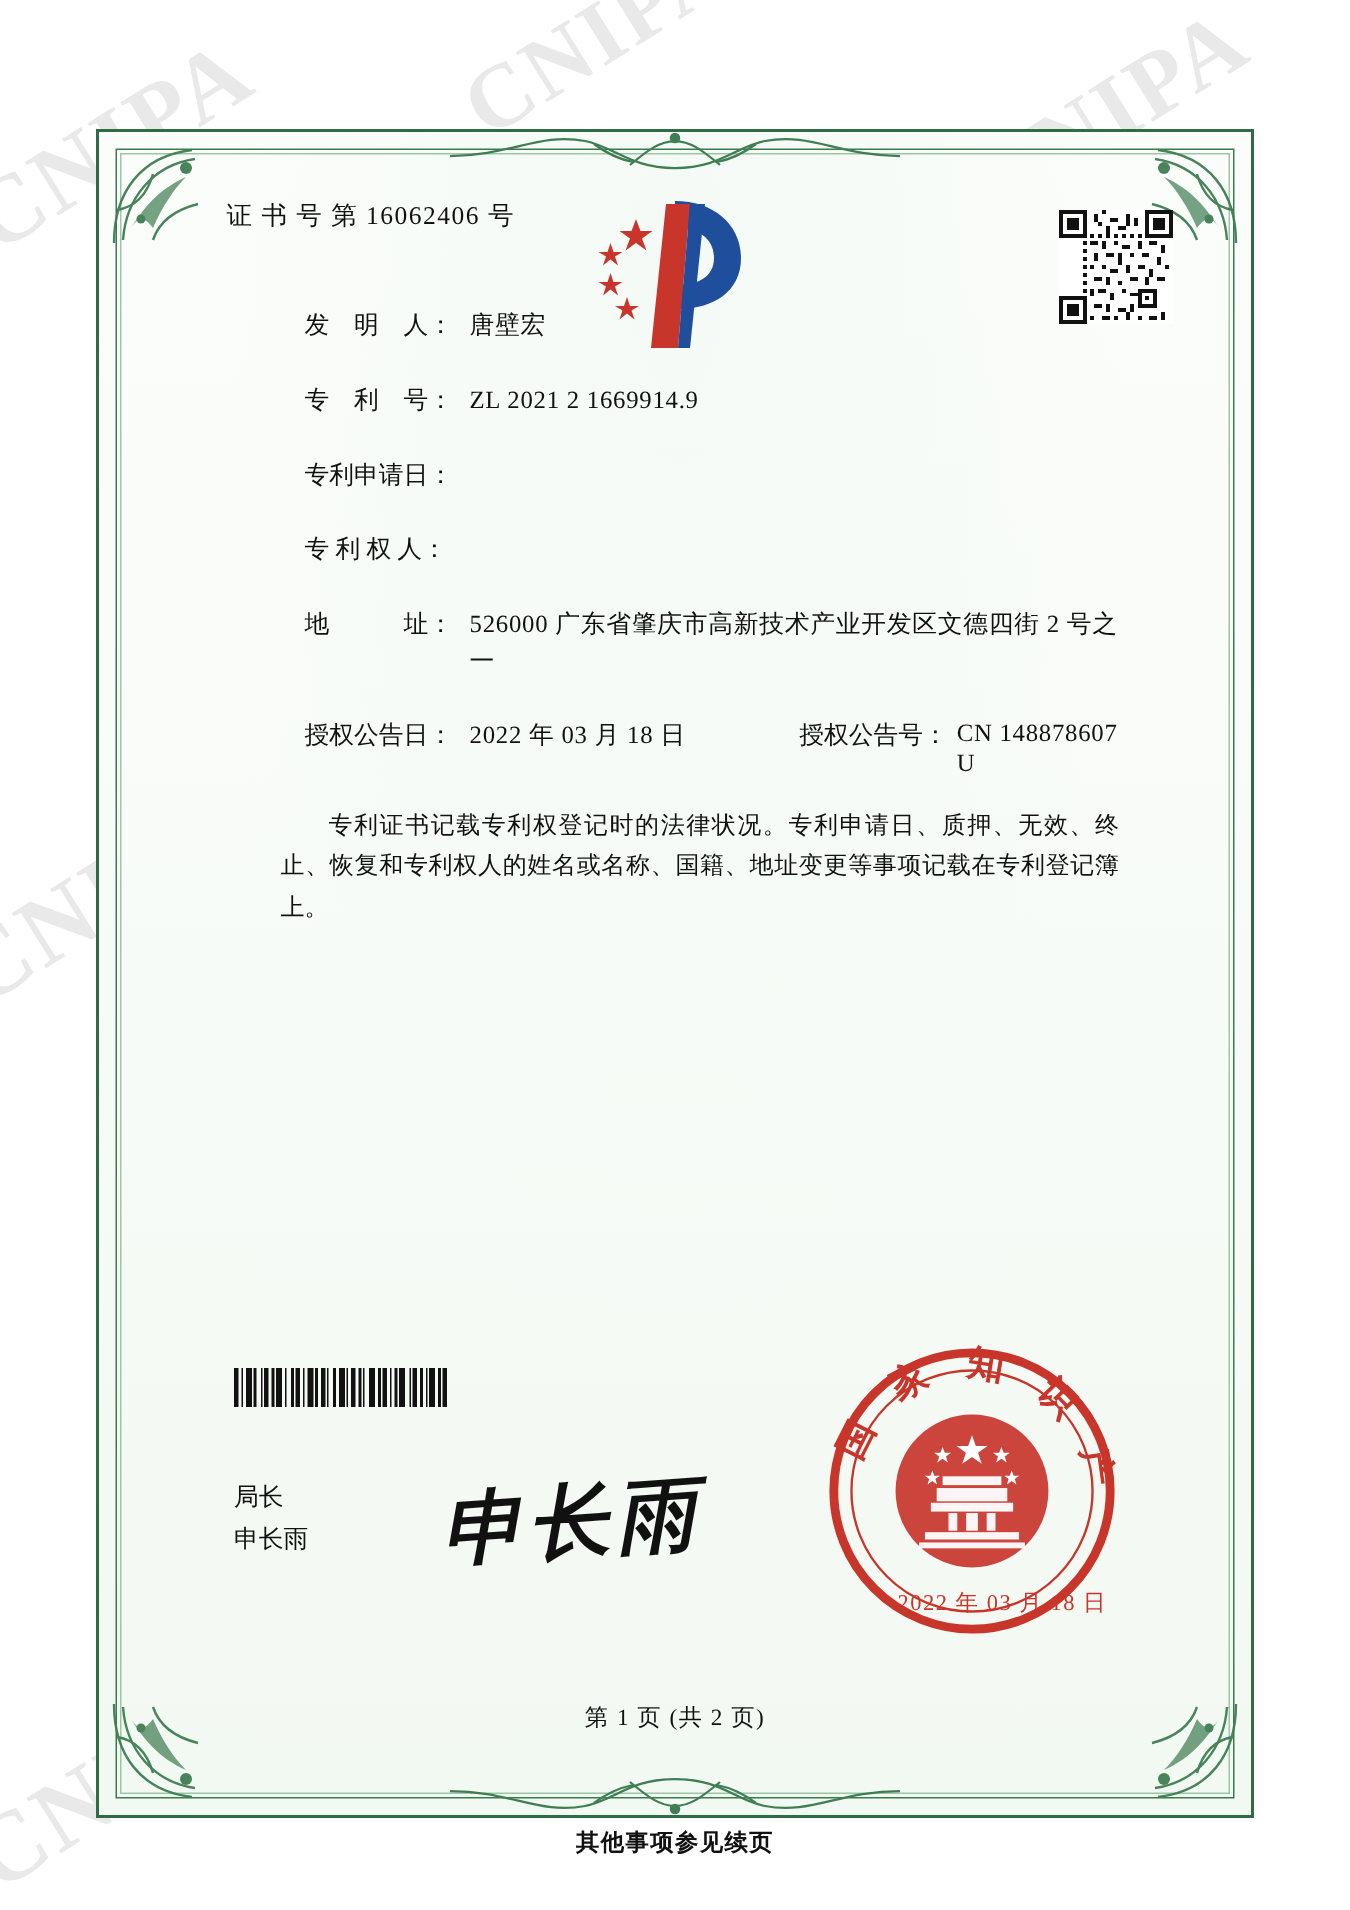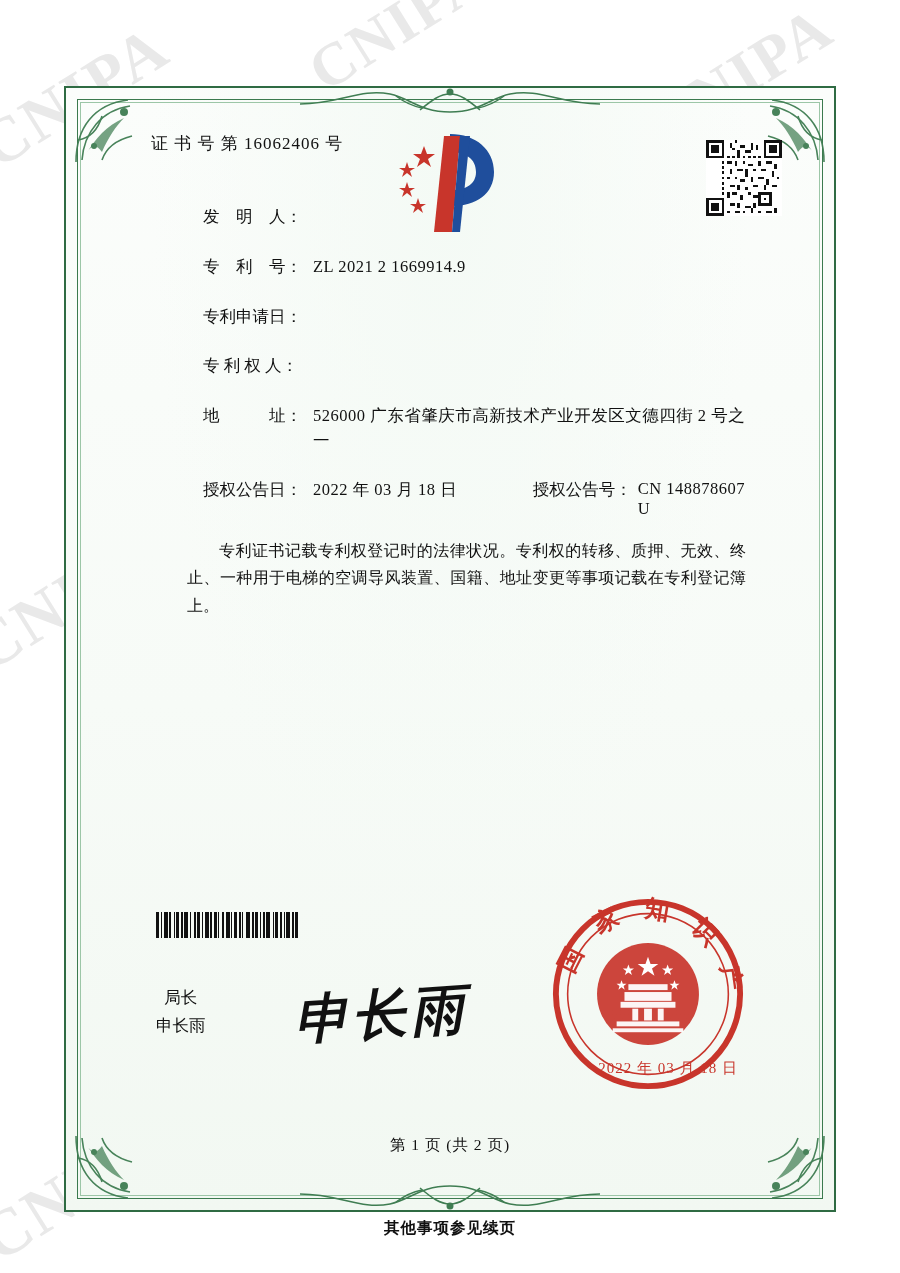--- a/index.html
+++ b/index.html
@@ -179,21 +179,20 @@
   .barcode i { display:block; background:#111; }
 
   
   .sign-block {
     position:absolute;
     left:90px; bottom:170px;
     font-size:16.5px;
     color:#111;
     line-height:1.7;
     z-index:4;
-    text-align:center;
   }
   .sign-script {
     position:absolute;
     left:228px; bottom:158px;
     font-family:"DejaVu Serif", serif;
     font-size:54px;
     font-weight:bold;
     font-style:italic;
     color:#111;
     letter-spacing:4px;
@@ -444,20 +443,21 @@
             <polygon points="28,70 30,76 36,76 31,79 33,85 28,81 23,85 25,79 20,76 26,76"></polygon>
           </g>
         </svg>
       </div>
     </div>
 
 
     <div class="fields">
       <div class="field">
         <div class="f-label">发　明　人：</div>
+        <div class="f-value">唐壁宏</div>
       </div>
       <div class="field">
         <div class="f-label">专　利　号：</div>
         <div class="f-value">ZL 2021 2 1669914.9</div>
       </div>
       <div class="field">
         <div class="f-label">专利申请日：</div>
       </div>
       <div class="field">
         <div class="f-label">专 利 权 人：</div>
@@ -473,21 +473,21 @@
           <div class="f-value">2022 年 03 月 18 日</div>
         </div>
         <div class="pair-right">
           <div class="f-label">授权公告号：</div>
           <div class="f-value">CN 148878607 U</div>
         </div>
       </div>
     </div>
 
     <div class="para">
-      <p>专利证书记载专利权登记时的法律状况。专利权的转移、质押、无效、终止、一种用于电梯的空调导风装置、国籍、地址变更等事项记载在专利登记簿上。</p>
+      <p>专利证书记载专利权登记时的法律状况。专利申请日、质押、无效、终止、恢复和专利权人的姓名或名称、国籍、地址变更等事项记载在专利登记簿上。</p>
     </div>
   </div>
 
   <div class="barcode">
     <i style="width:3px"></i>
       <i style="width:2px;background:transparent"></i>
     <i style="width:1px"></i>
       <i style="width:2px;background:transparent"></i>
     <i style="width:4px"></i>
       <i style="width:1px;background:transparent"></i>

